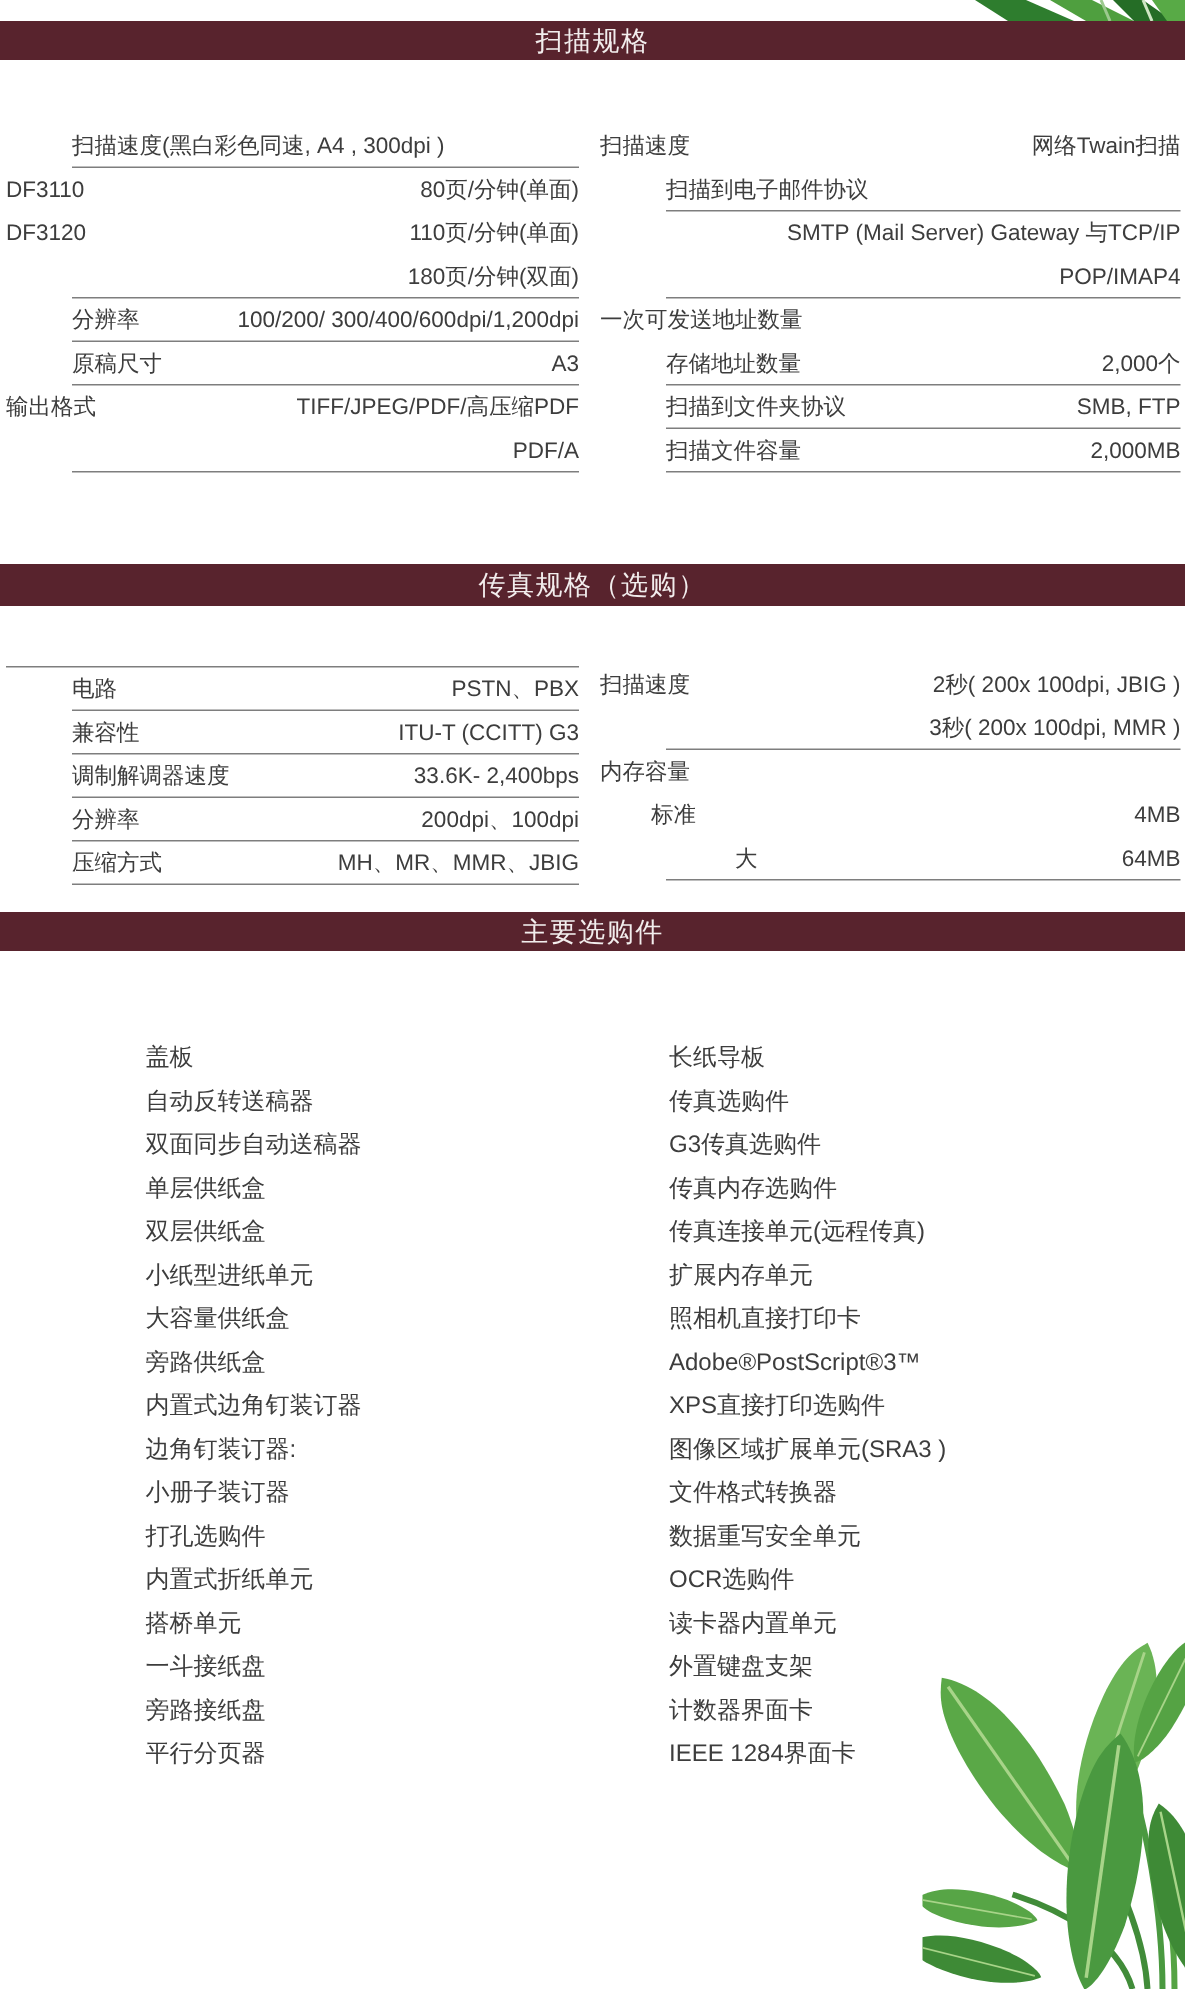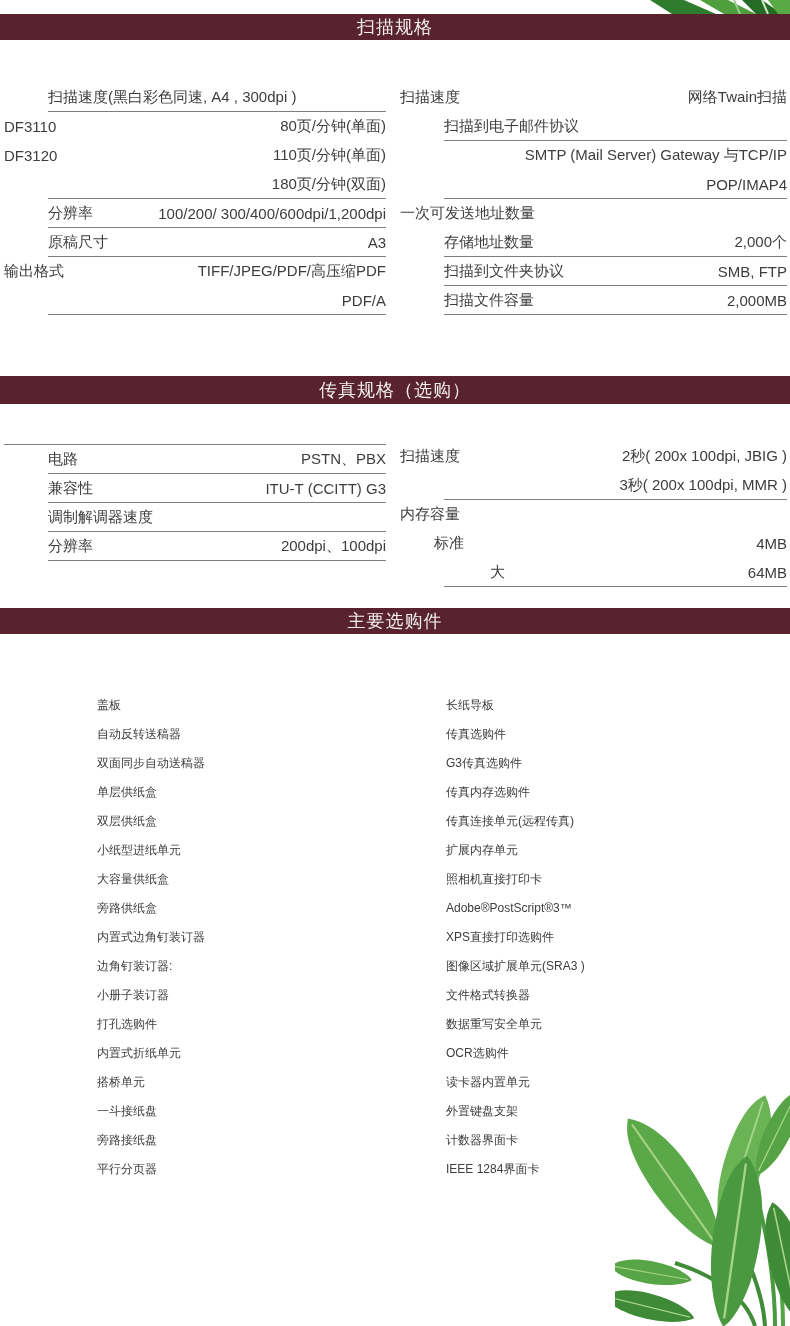--- a/index.html
+++ b/index.html
@@ -26,21 +26,21 @@
   .t-fax-right {left:400px;top:442px; width:387px;}
   .row{
     display:flex;justify-content:space-between;align-items:center;
     height:29px;white-space:nowrap;
   }
   .row.sep{border-bottom:1px solid var(--line);margin-left:44px;}
   .row .lab{text-align:left;}
   .row .val{text-align:right;flex:1 1 auto;}
   .row.ind1 .lab{padding-left:34px;}
   .row.ind2 .lab{padding-left:46px;}
-  .opts{position:absolute;top:691px;font-size:12px;line-height:29px;}
+  .opts{position:absolute;top:691px;font-size:16px;line-height:29px;}
   .opts-left{left:97px;}
   .opts-right{left:446px;}
   .opt{height:29px;white-space:nowrap;}
   .leaf-top{position:absolute;top:0;right:0;width:140px;height:14px;}
   .plant{position:absolute;right:0;bottom:0;width:175px;height:235px;}
 </style>
 </head>
 <body>
 
 <svg class="leaf-top" viewBox="0 0 140 14" preserveAspectRatio="none">
@@ -148,27 +148,32 @@
       <span class="val">PSTN、PBX</span>
     </div>
 
     <div class="row sep">
       <span class="lab">兼容性</span>
       <span class="val">ITU-T (CCITT) G3</span>
     </div>
 
     <div class="row sep">
       <span class="lab">调制解调器速度</span>
+      <span class="val">33.6K- 2,400bps</span>
     </div>
 
     <div class="row sep">
       <span class="lab">分辨率</span>
       <span class="val">200dpi、100dpi</span>
     </div>
 
+    <div class="row sep">
+      <span class="lab">压缩方式</span>
+      <span class="val">MH、MR、MMR、JBIG</span>
+    </div>
   </div>
 
 <div class="spec-table t-fax-right">
 
     <div class="row">
       <span class="lab">扫描速度</span>
       <span class="val">2秒( 200x 100dpi, JBIG )</span>
     </div>
 
     <div class="row sep">

